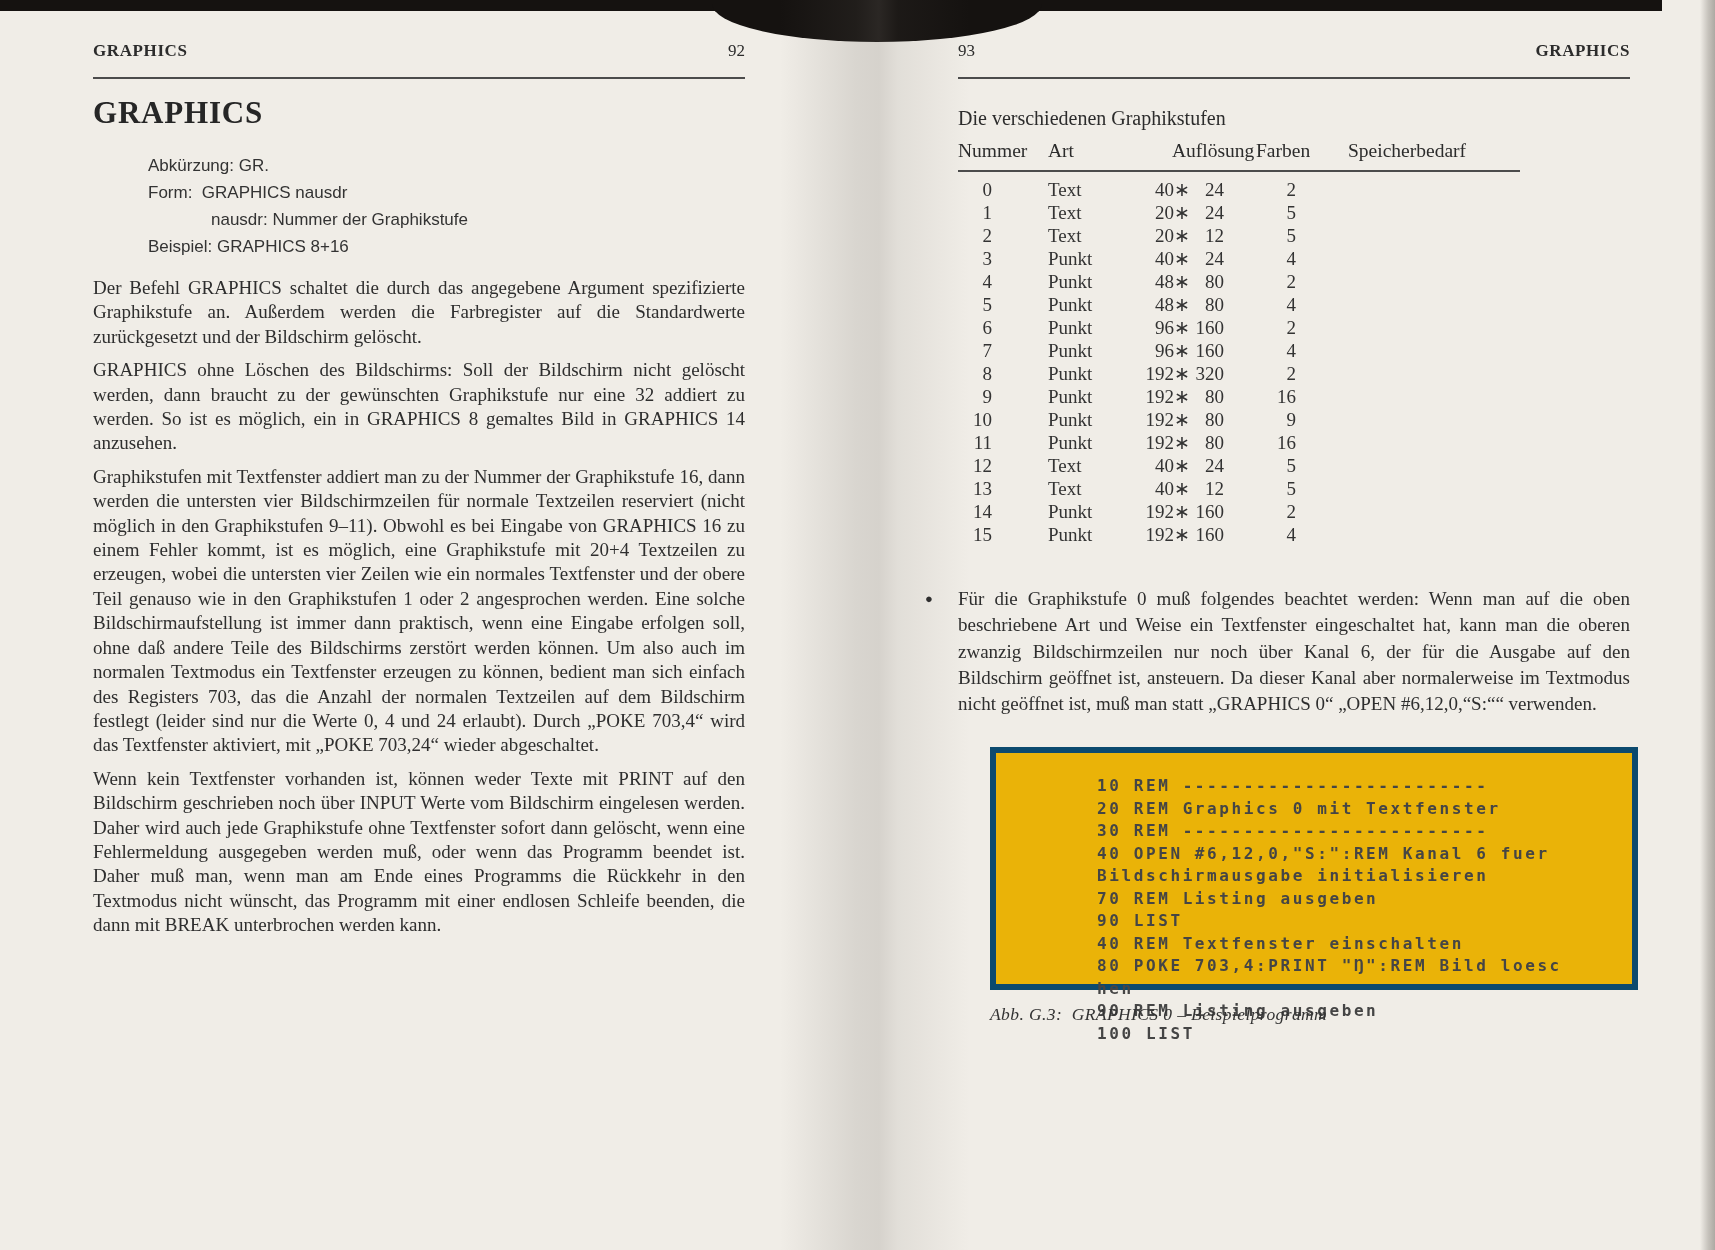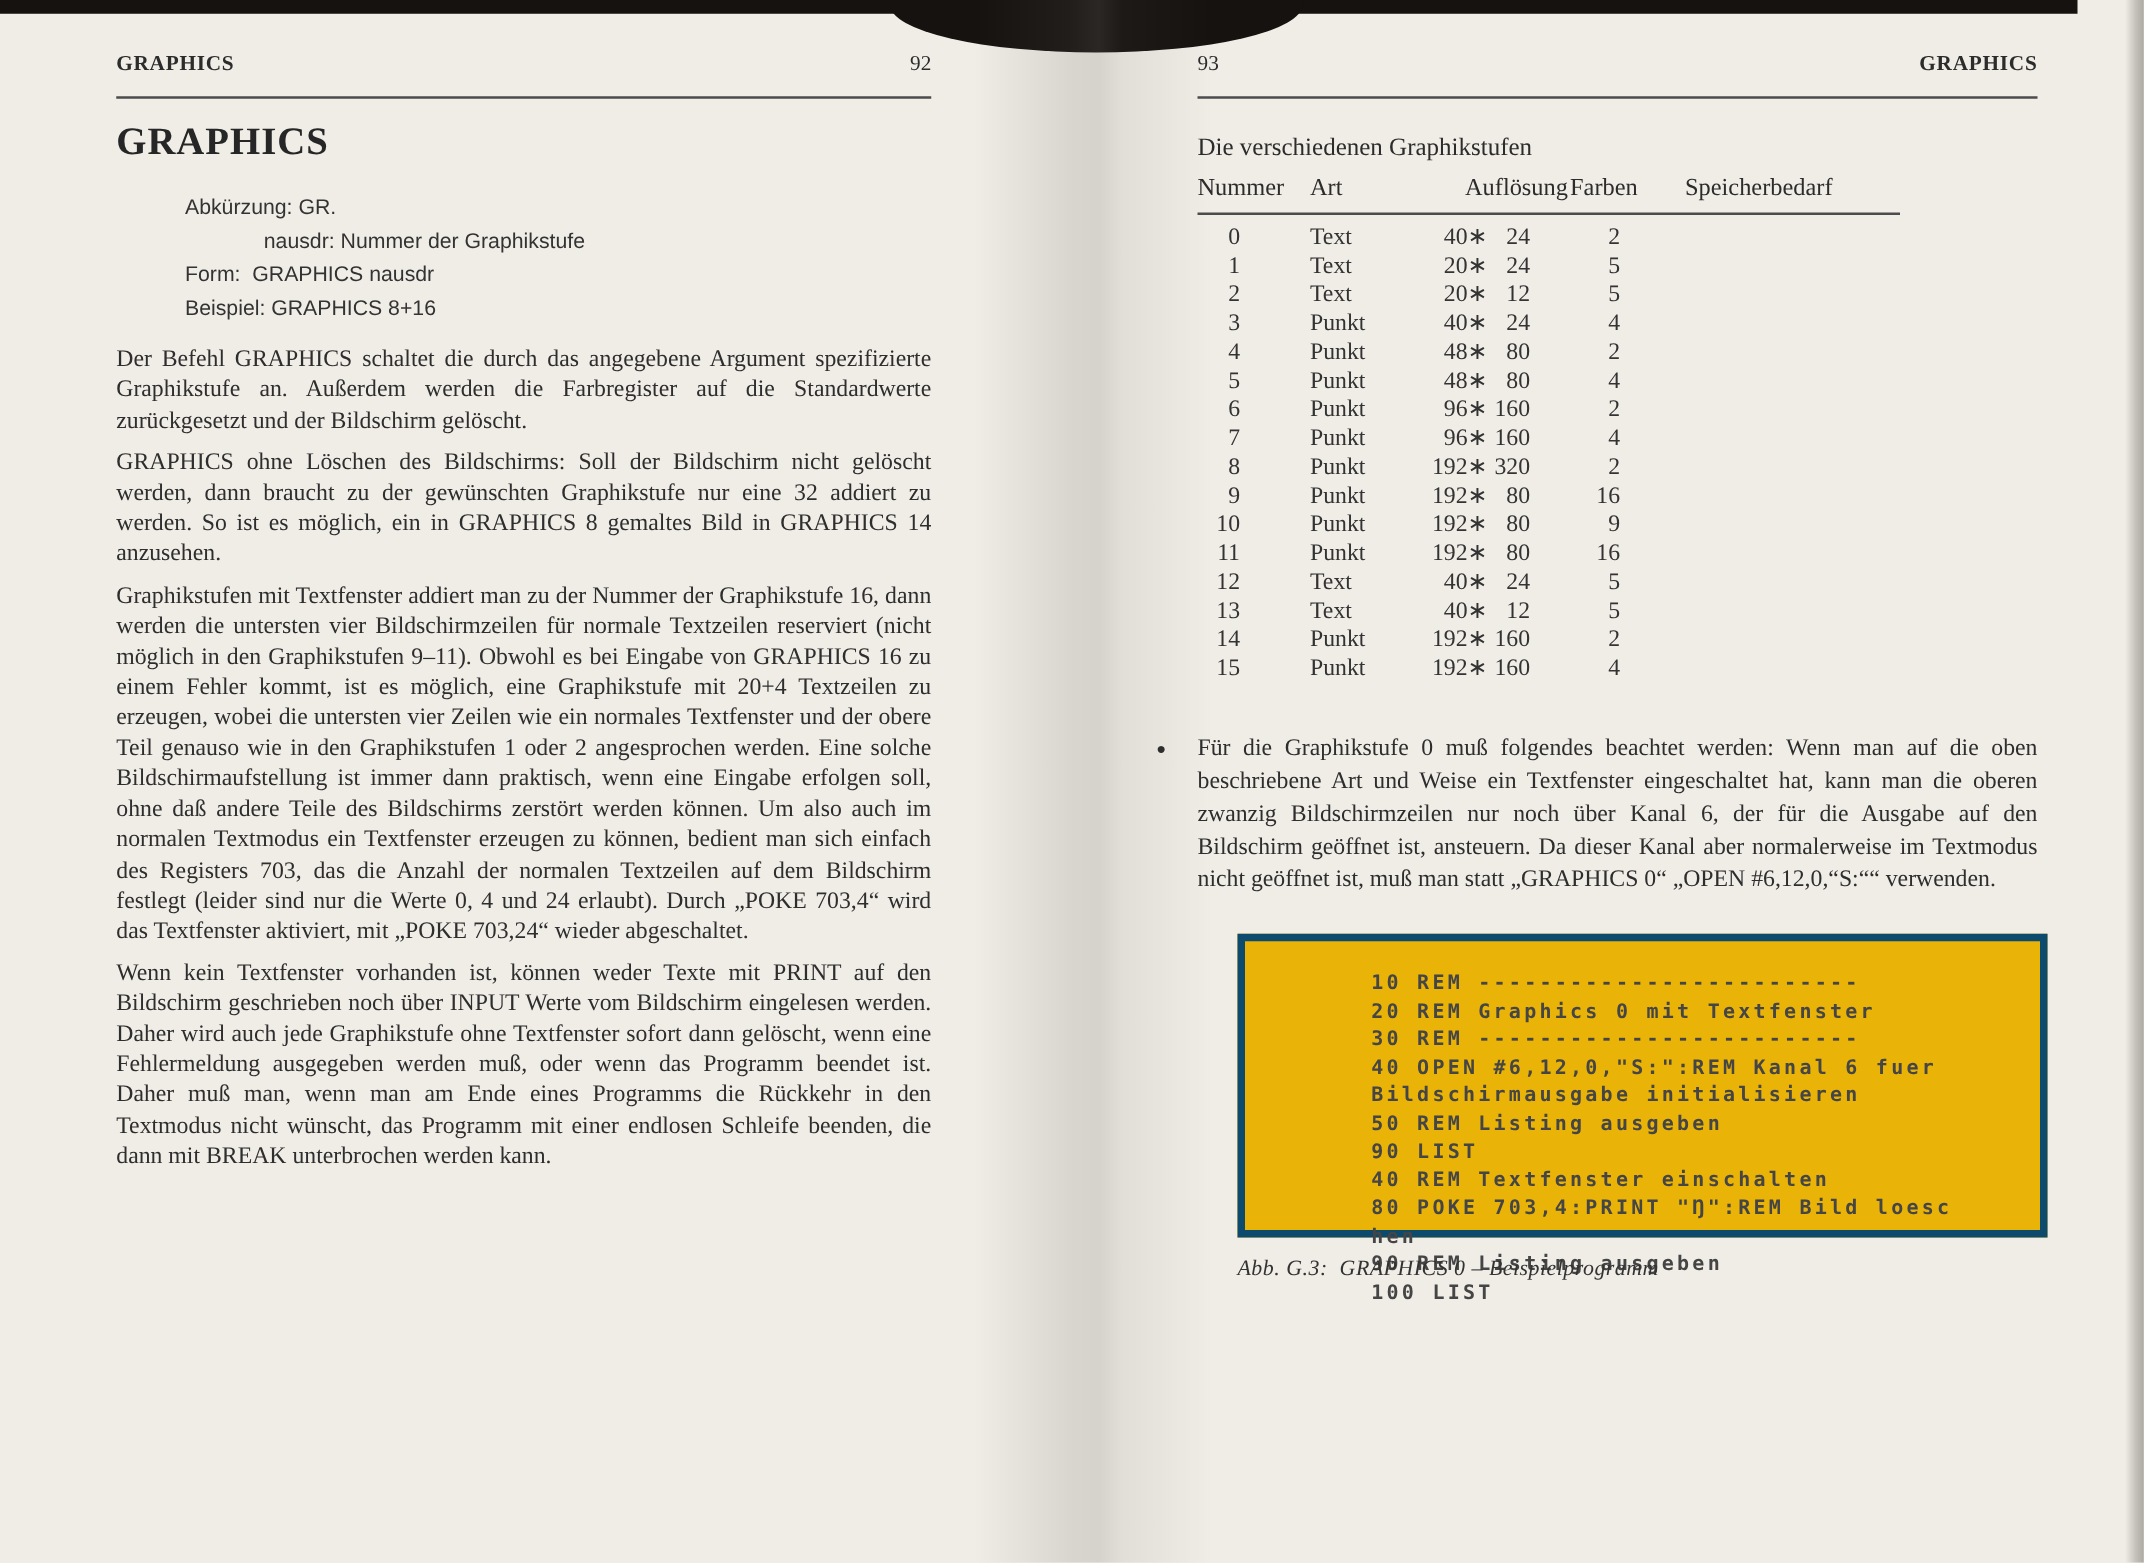--- a/index.html
+++ b/index.html
@@ -76,21 +76,21 @@
 
   <section class="page left">
     <header class="running-head">
       <span class="head-title">GRAPHICS</span>
       <span class="page-num">92</span>
     </header>
     <div class="head-rule"></div>
 
     <h1 class="cmd-title">GRAPHICS</h1>
 
-    <div class="def-block"><div class="def-line indent-0">Abkürzung: GR.</div><div class="def-line indent-1">nausdr: Nummer der Graphikstufe</div><div class="def-line indent-0">Form:  GRAPHICS nausdr</div><div class="def-line indent-0">Beispiel: GRAPHICS 8+16</div></div>
+    <div class="def-block"><div class="def-line indent-0">Abkürzung: GR.</div><div class="def-line indent-0">Form:  GRAPHICS nausdr</div><div class="def-line indent-1">nausdr: Nummer der Graphikstufe</div><div class="def-line indent-0">Beispiel: GRAPHICS 8+16</div></div>
 
     <div class="paras">
         <p>Der Befehl GRAPHICS schaltet die durch das angegebene Argument spezifizierte Graphikstufe an. Außerdem werden die Farbregister auf die Standardwerte zurückgesetzt und der Bildschirm gelöscht.</p>
         <p>GRAPHICS ohne Löschen des Bildschirms: Soll der Bildschirm nicht gelöscht werden, dann braucht zu der gewünschten Graphikstufe nur eine 32 addiert zu werden. So ist es möglich, ein in GRAPHICS 8 gemaltes Bild in GRAPHICS 14 anzusehen.</p>
         <p>Graphikstufen mit Textfenster addiert man zu der Nummer der Graphikstufe 16, dann werden die untersten vier Bildschirmzeilen für normale Textzeilen reserviert (nicht möglich in den Graphikstufen 9–11). Obwohl es bei Eingabe von GRAPHICS 16 zu einem Fehler kommt, ist es möglich, eine Graphikstufe mit 20+4 Textzeilen zu erzeugen, wobei die untersten vier Zeilen wie ein normales Textfenster und der obere Teil genauso wie in den Graphikstufen 1 oder 2 angesprochen werden. Eine solche Bildschirmaufstellung ist immer dann praktisch, wenn eine Eingabe erfolgen soll, ohne daß andere Teile des Bildschirms zerstört werden können. Um also auch im normalen Textmodus ein Textfenster erzeugen zu können, bedient man sich einfach des Registers 703, das die Anzahl der normalen Textzeilen auf dem Bildschirm festlegt (leider sind nur die Werte 0, 4 und 24 erlaubt). Durch „POKE 703,4“ wird das Textfenster aktiviert, mit „POKE 703,24“ wieder abgeschaltet.</p>
         <p>Wenn kein Textfenster vorhanden ist, können weder Texte mit PRINT auf den Bildschirm geschrieben noch über INPUT Werte vom Bildschirm eingelesen werden. Daher wird auch jede Graphikstufe ohne Textfenster sofort dann gelöscht, wenn eine Fehlermeldung ausgegeben werden muß, oder wenn das Programm beendet ist. Daher muß man, wenn man am Ende eines Programms die Rückkehr in den Textmodus nicht wünscht, das Programm mit einer endlosen Schleife beenden, die dann mit BREAK unterbrochen werden kann.</p>
       </div>
   </section>
 
   <section class="page right">
@@ -279,21 +279,21 @@
       <span class="bullet">●</span>
       <p>Für die Graphikstufe 0 muß folgendes beachtet werden: Wenn man auf die oben beschriebene Art und Weise ein Textfenster eingeschaltet hat, kann man die oberen zwanzig Bildschirmzeilen nur noch über Kanal 6, der für die Ausgabe auf den Bildschirm geöffnet ist, ansteuern. Da dieser Kanal aber normalerweise im Textmodus nicht geöffnet ist, muß man statt „GRAPHICS 0“ „OPEN #6,12,0,“S:““ verwenden.</p>
     </div>
 
     <div class="code-box">
         <div class="code-line">10 REM -------------------------</div>
         <div class="code-line">20 REM Graphics 0 mit Textfenster</div>
         <div class="code-line">30 REM -------------------------</div>
         <div class="code-line">40 OPEN #6,12,0,"S:":REM Kanal 6 fuer</div>
         <div class="code-line">Bildschirmausgabe initialisieren</div>
-        <div class="code-line">50 REM Listing ausgeben</div>
+        <div class="code-line">70 REM Listing ausgeben</div>
         <div class="code-line">90 LIST</div>
         <div class="code-line">40 REM Textfenster einschalten</div>
         <div class="code-line">80 POKE 703,4:PRINT "Ŋ":REM Bild loesc</div>
         <div class="code-line">hen</div>
         <div class="code-line">90 REM Listing ausgeben</div>
         <div class="code-line">100 LIST</div>
       </div>
 
     <p class="fig-caption">Abb. G.3:  GRAPHICS 0 – Beispielprogramm</p>
   </section>

